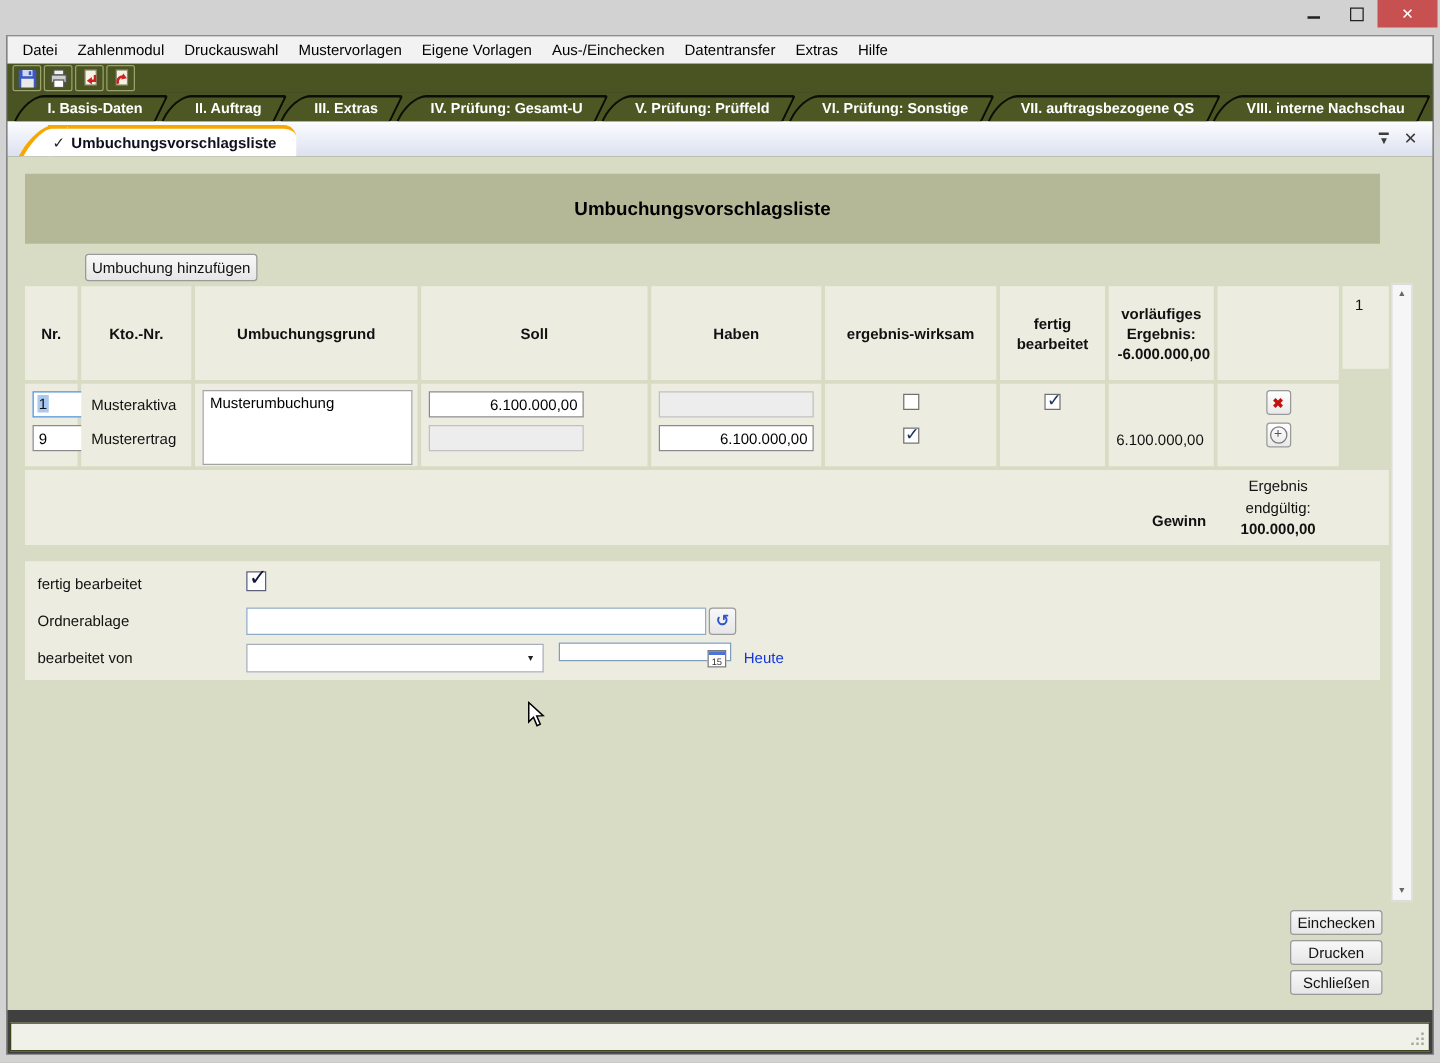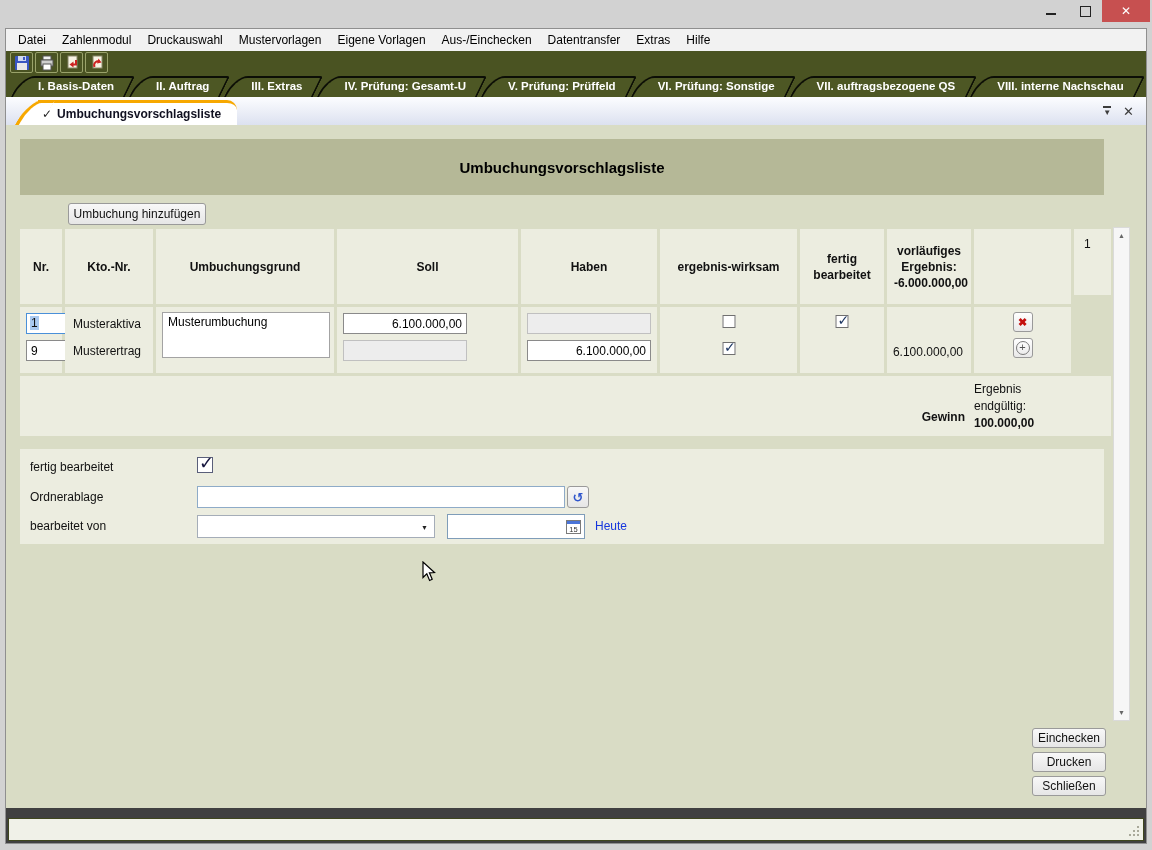--- a/index.html
+++ b/index.html
@@ -61,52 +61,52 @@
   .rownum { position:absolute; left:10px; top:8px; }
 
   .inp { position:absolute; height:21px; border:1px solid #8a8a8a; background:#fff; font-family:inherit; font-size:12px; padding:0 4px; }
   .inp.dis { background:#ededed; border-color:#c0c0c0; }
   .inp.num { text-align:right; }
   .kto1 { left:6px; top:6px; width:74px; border:1px solid #4a90d9; background:#fff; line-height:19px; padding:0 3px; }
   .kto1 .sel { background:#a9c9f0; padding:0 1px; }
   .kto2 { left:6px; top:33px; width:74px; }
   .kname1 { position:absolute; left:8px; top:10px; }
   .kname2 { position:absolute; left:8px; top:37px; }
-  .grund-ta { position:absolute; left:6px; top:5px; width:168px; height:46px; background:#fff; border:1px solid #a3a3a3; font-family:inherit; font-size:12px; padding:2px 5px; resize:none; overflow:hidden; }
+  .grund-ta { position:absolute; left:6px; top:5px; width:168px; height:60px; background:#fff; border:1px solid #a3a3a3; font-family:inherit; font-size:12px; padding:2px 5px; resize:none; overflow:hidden; }
   .soll1 { left:6px; top:6px; width:124px; }
   .soll2 { left:6px; top:33px; width:124px; }
 
   .cb { position:absolute; left:50%; transform:translateX(-50%); width:13px; height:13px; background:#fff; border:1px solid #707070; cursor:pointer; }
   .cb.r1 { top:8px; } .cb.r2 { top:35px; }
   .cb.checked::after { content:"✓"; position:absolute; left:1px; top:-4px; font-size:14px; font-weight:bold; color:#1f3864; }
 
   .vorl-val { position:absolute; right:8px; top:38px; }
 
   .xbtn, .plusbtn { position:absolute; left:50%; transform:translateX(-50%); width:20px; height:20px; border:1px solid #999; border-radius:3px; background:linear-gradient(#ffffff,#e9e9e9); display:flex; align-items:center; justify-content:center; cursor:pointer; padding:0; }
   .xbtn { top:5px; } .plusbtn { top:31px; }
   .xbtn::after { content:"✖"; color:#c40f0f; font-size:11px; font-weight:bold; }
   .plusbtn::after { content:"+"; width:12px; height:12px; border:1px solid #7a7a7a; border-radius:50%; color:#555; font-size:11px; line-height:10px; text-align:center; }
 
   .summary { grid-column:1/-1; background:#ecede0; height:60px; position:relative; }
   .gewinn { position:absolute; right:146px; bottom:12px; font-weight:bold; }
-  .ergblock { position:absolute; right:40px; top:5px; width:97px; text-align:left; line-height:17px; }
+  .ergblock { position:absolute; right:40px; top:5px; width:97px; text-align:center; line-height:17px; }
   .ergblock b { display:block; }
 
   
   .formpanel { position:absolute; left:14px; top:324px; width:1084px; height:95px; background:#ecede0; }
   .flabel { position:absolute; left:10px; }
   .fl1 { top:11px; } .fl2 { top:41px; } .fl3 { top:70px; }
   .bigcb { position:absolute; left:177px; top:8px; width:16px; height:16px; background:#fff; border:1px solid #5a5f7a; cursor:pointer; }
   .bigcb.checked::after { content:"✓"; position:absolute; left:1px; top:-6px; font-size:18px; font-weight:bold; color:#14143c; }
   .ordinput { left:177px; top:37px; width:368px; height:22px; border:1px solid #8eabc8; }
   .undobtn { position:absolute; left:547px; top:37px; width:22px; height:22px; }
   .undobtn::after { content:"↺"; font-family:"DejaVu Sans",sans-serif; color:#2f55cc; font-weight:bold; font-size:13px; }
   .combo { position:absolute; left:177px; top:66px; width:238px; height:23px; background:#fff; border:1px solid #a5adb8; cursor:pointer; }
   .combo::after { content:"▼"; position:absolute; right:6px; top:8px; font-size:7px; color:#222; }
-  .dateinput { position:absolute; left:427px; top:65px; width:138px; height:25px; background:#fff; border:1px solid #7f9db9; cursor:text; }
+  .dateinput { position:absolute; left:427px; top:65px; width:138px; height:15px; background:#fff; border:1px solid #7f9db9; cursor:text; }
   .calicon { position:absolute; right:3px; top:5px; width:15px; height:14px; border:1px solid #7a7a7a; background:#fff; cursor:pointer; }
   .calicon::before { content:""; position:absolute; top:0; left:0; right:0; height:3px; background:#4a74d8; }
   .calday { position:absolute; top:4px; left:0; right:0; text-align:center; font-size:7.5px; color:#333; }
   .heute { position:absolute; left:575px; top:70px; color:#1536dd; cursor:pointer; text-decoration:none; }
 
   
   .actionbtns { position:absolute; left:1026px; top:603px; display:flex; flex-direction:column; gap:4px; }
   .actionbtns button { width:74px; height:20px; }
 
   

